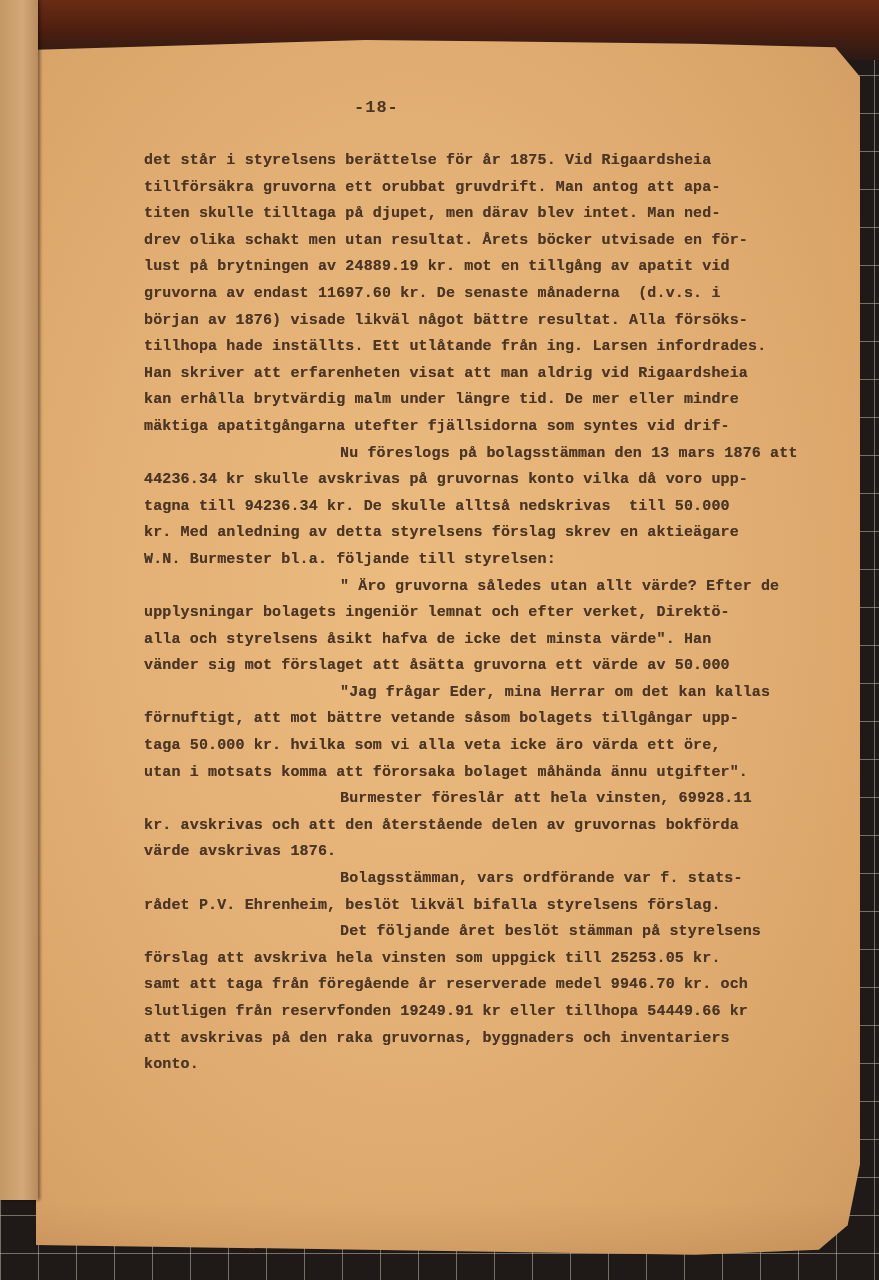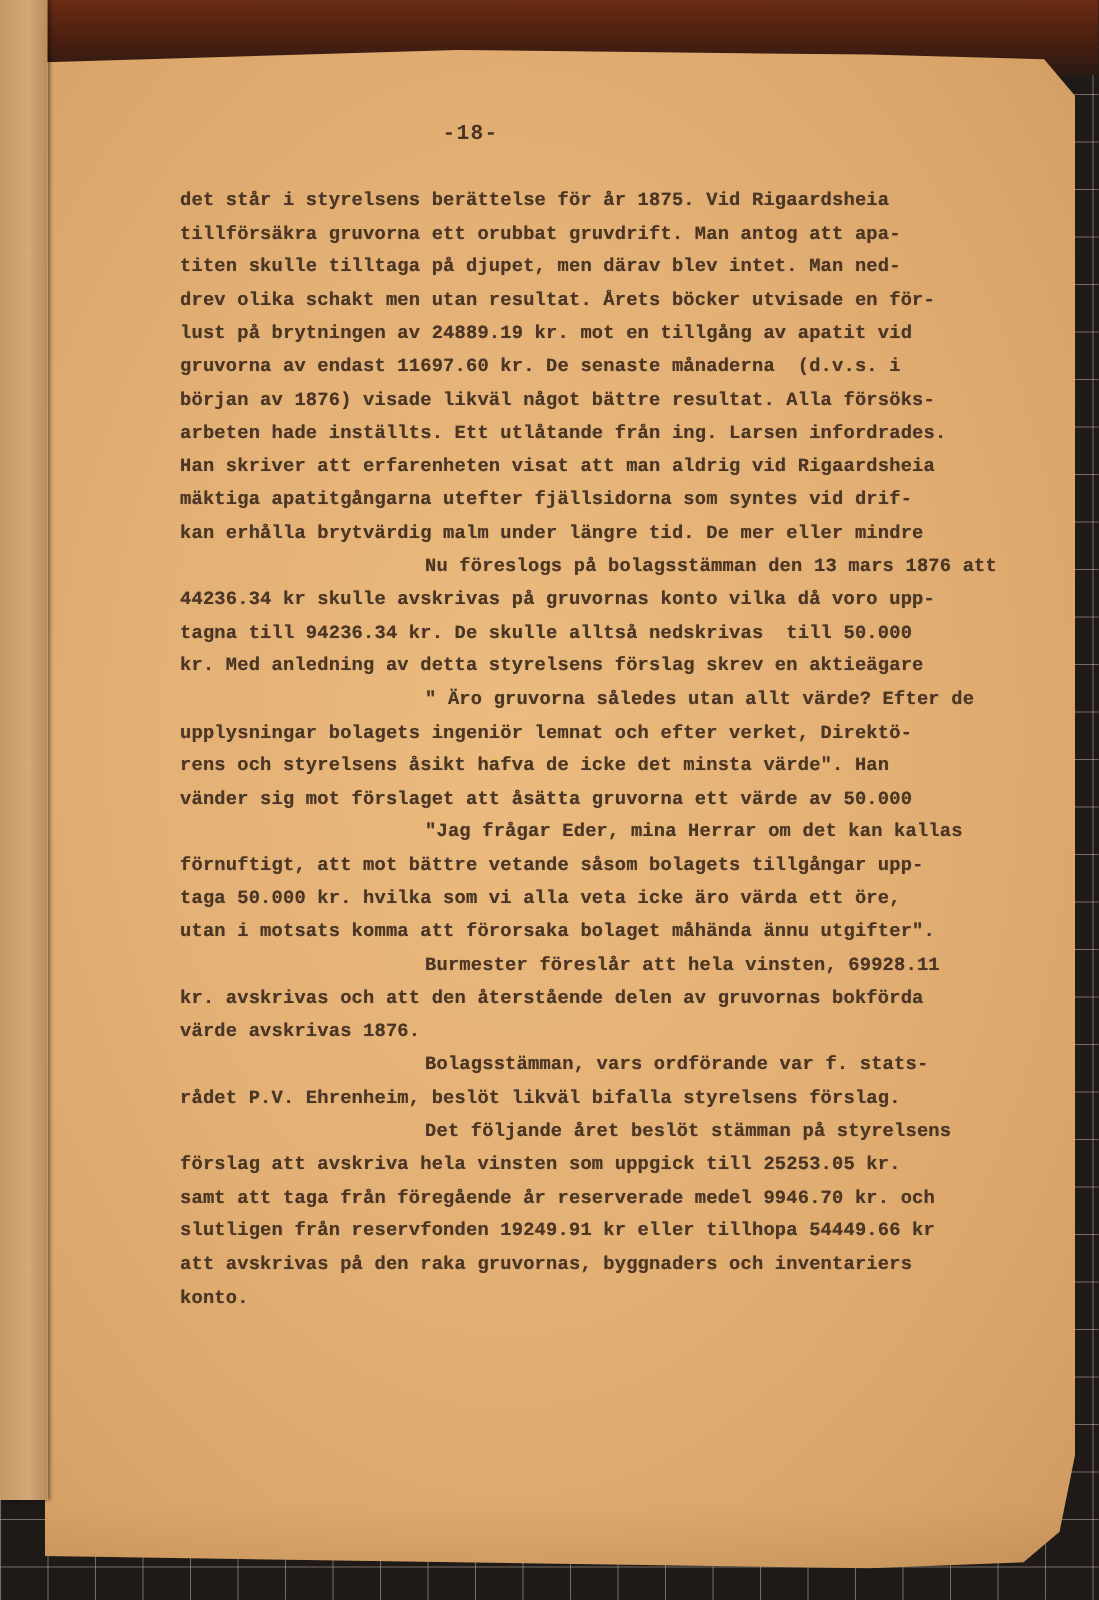--- a/index.html
+++ b/index.html
@@ -65,31 +65,32 @@
   <div class="page-shade"></div>
   <div class="page-number">-18-</div>
   <div class="text" id="body-text">
       <div class="line">det står i styrelsens berättelse för år 1875. Vid Rigaardsheia</div>
       <div class="line">tillförsäkra gruvorna ett orubbat gruvdrift. Man antog att apa-</div>
       <div class="line">titen skulle tilltaga på djupet, men därav blev intet. Man ned-</div>
       <div class="line">drev olika schakt men utan resultat. Årets böcker utvisade en för-</div>
       <div class="line">lust på brytningen av 24889.19 kr. mot en tillgång av apatit vid</div>
       <div class="line">gruvorna av endast 11697.60 kr. De senaste månaderna  (d.v.s. i</div>
       <div class="line">början av 1876) visade likväl något bättre resultat. Alla försöks-</div>
-      <div class="line">arbeten hade inställts. Ett utlåtande från ing. Larsen infordrades.</div>
+      <div class="line">tillhopa hade inställts. Ett utlåtande från ing. Larsen infordrades.</div>
       <div class="line">Han skriver att erfarenheten visat att man aldrig vid Rigaardsheia</div>
+      <div class="line">kan erhålla brytvärdig malm under längre tid. De mer eller mindre</div>
       <div class="line">mäktiga apatitgångarna utefter fjällsidorna som syntes vid drif-</div>
-      <div class="line">kan erhålla brytvärdig malm under längre tid. De mer eller mindre</div>
       <div class="line indent">Nu föreslogs på bolagsstämman den 13 mars 1876 att</div>
       <div class="line">44236.34 kr skulle avskrivas på gruvornas konto vilka då voro upp-</div>
       <div class="line">tagna till 94236.34 kr. De skulle alltså nedskrivas  till 50.000</div>
       <div class="line">kr. Med anledning av detta styrelsens förslag skrev en aktieägare</div>
+      <div class="line">W.N. Burmester bl.a. följande till styrelsen:</div>
       <div class="line indent">" Äro gruvorna således utan allt värde? Efter de</div>
       <div class="line">upplysningar bolagets ingeniör lemnat och efter verket, Direktö-</div>
-      <div class="line">rens och styrelsens åsikt hafva de icke det minsta värde". Han</div>
+      <div class="line">alla och styrelsens åsikt hafva de icke det minsta värde". Han</div>
       <div class="line">vänder sig mot förslaget att åsätta gruvorna ett värde av 50.000</div>
       <div class="line indent">"Jag frågar Eder, mina Herrar om det kan kallas</div>
       <div class="line">förnuftigt, att mot bättre vetande såsom bolagets tillgångar upp-</div>
       <div class="line">taga 50.000 kr. hvilka som vi alla veta icke äro värda ett öre,</div>
       <div class="line">utan i motsats komma att förorsaka bolaget måhända ännu utgifter".</div>
       <div class="line indent">Burmester föreslår att hela vinsten, 69928.11</div>
       <div class="line">kr. avskrivas och att den återstående delen av gruvornas bokförda</div>
       <div class="line">värde avskrivas 1876.</div>
       <div class="line indent">Bolagsstämman, vars ordförande var f. stats-</div>
       <div class="line">rådet P.V. Ehrenheim, beslöt likväl bifalla styrelsens förslag.</div>

